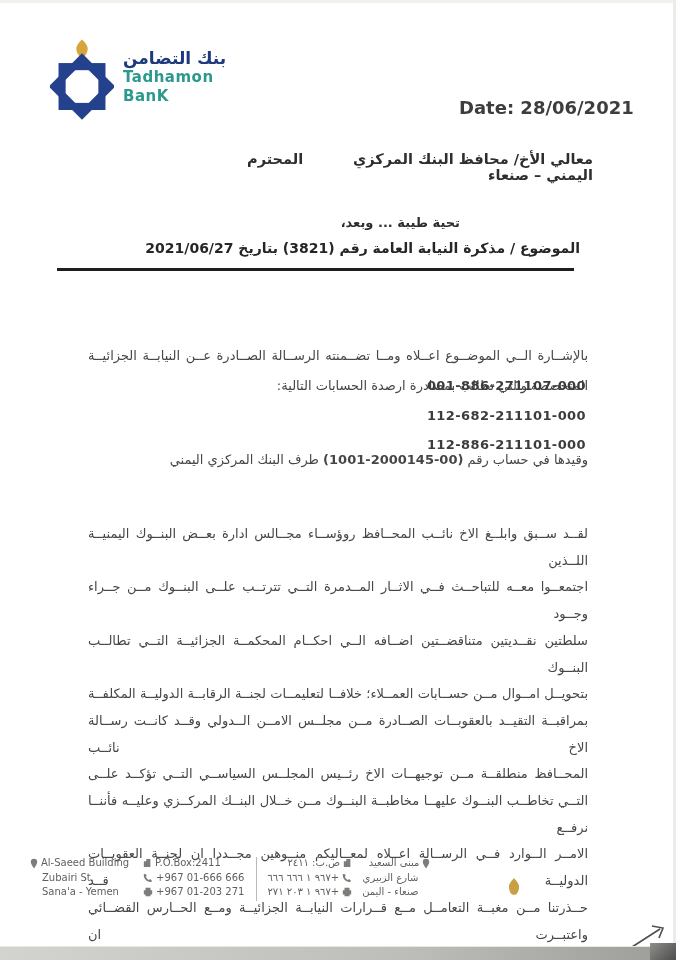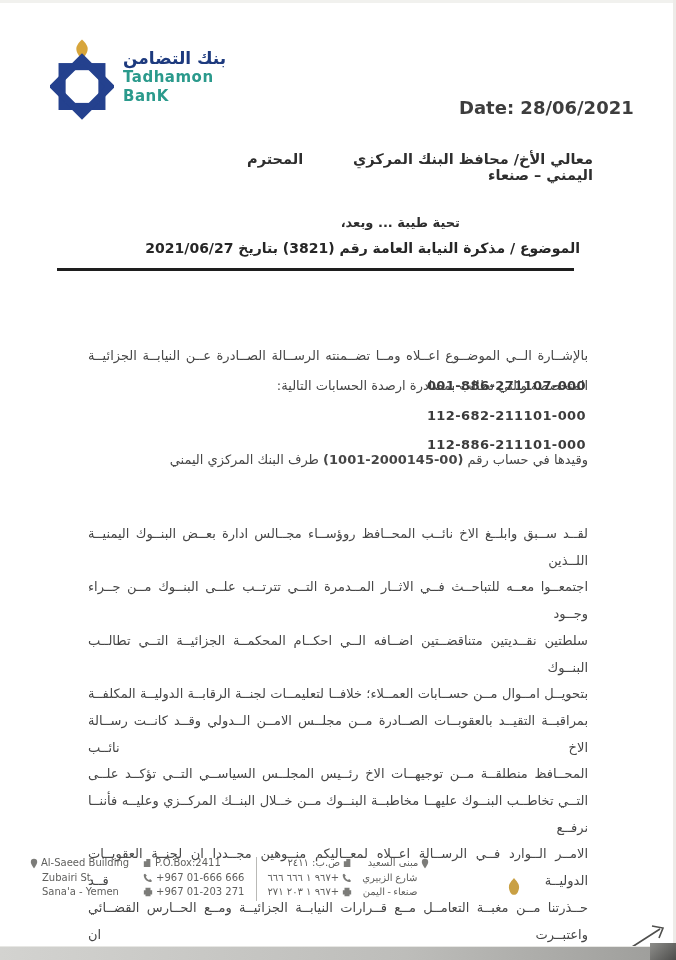--- a/index.html
+++ b/index.html
@@ -42,21 +42,21 @@
   .credit .num{direction:ltr;unicode-bidi:isolate;font-weight:600;}
 
   
   .footer{position:absolute;left:30px;top:856px;display:flex;align-items:flex-start;
     font-size:10px;line-height:14.5px;color:#5f5f5d;}
   .f-grid{display:grid;grid-template-columns:auto auto;column-gap:14px;}
   .f-grid.ar{direction:rtl;column-gap:10px;text-align:right;}
   .f-cell{display:flex;align-items:center;gap:3px;white-space:nowrap;}
   .f-cell .ico{flex:0 0 auto;display:inline-flex;}
   .f-cell.noicon{padding-left:12px;}
-  .f-grid.ar .f-cell.noicon{padding-left:0;padding-right:12px;font-family:Liberation Serif, serif;}
+  .f-grid.ar .f-cell.noicon{padding-left:0;padding-right:12px;}
   .f-div{width:1px;height:44px;background:#b9b9b6;margin:1px 10px 0 12px;}
   .ico svg{display:block;}
 
   .emblem{position:absolute;left:505px;top:877px;}
   .pen-mark{position:absolute;left:630px;top:921px;}
 
   
   .scan-strip{position:absolute;left:0;bottom:0;width:100%;height:13px;
     background:linear-gradient(90deg,#d3d3d0 0%,#bdbdba 60%,#9c9c99 100%);}
   .scan-strip-hi{position:absolute;left:0;bottom:11px;width:100%;height:3px;background:#e7e7e4;}

